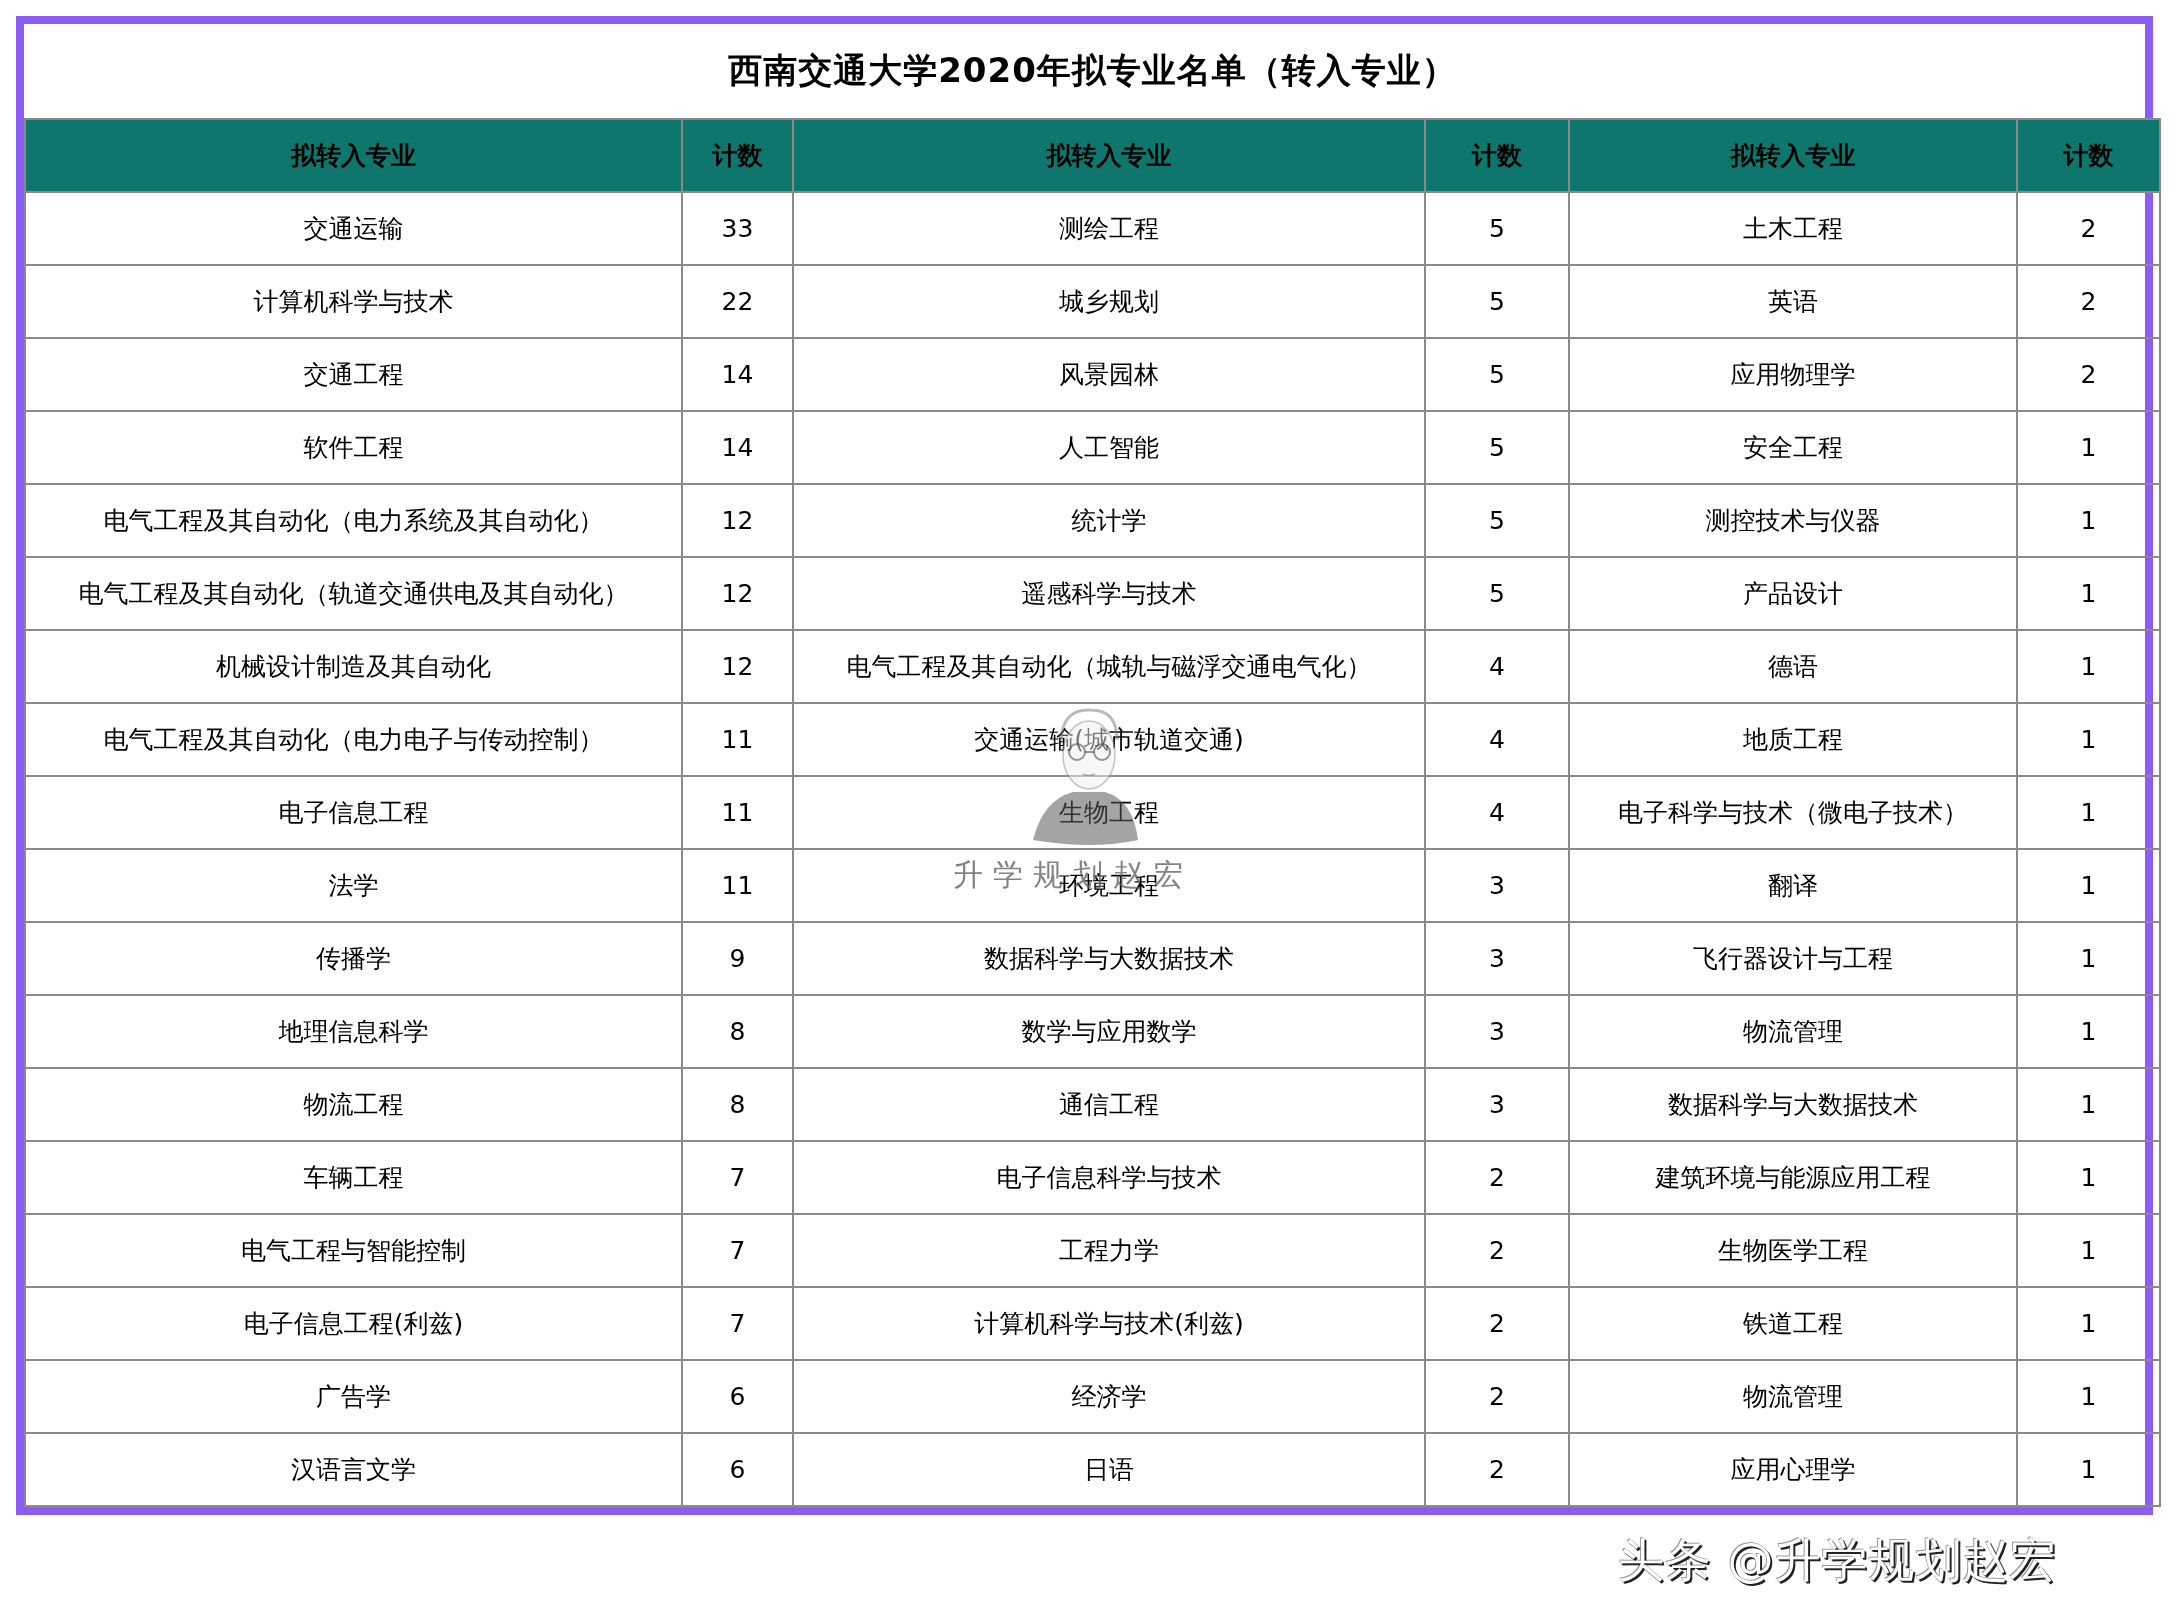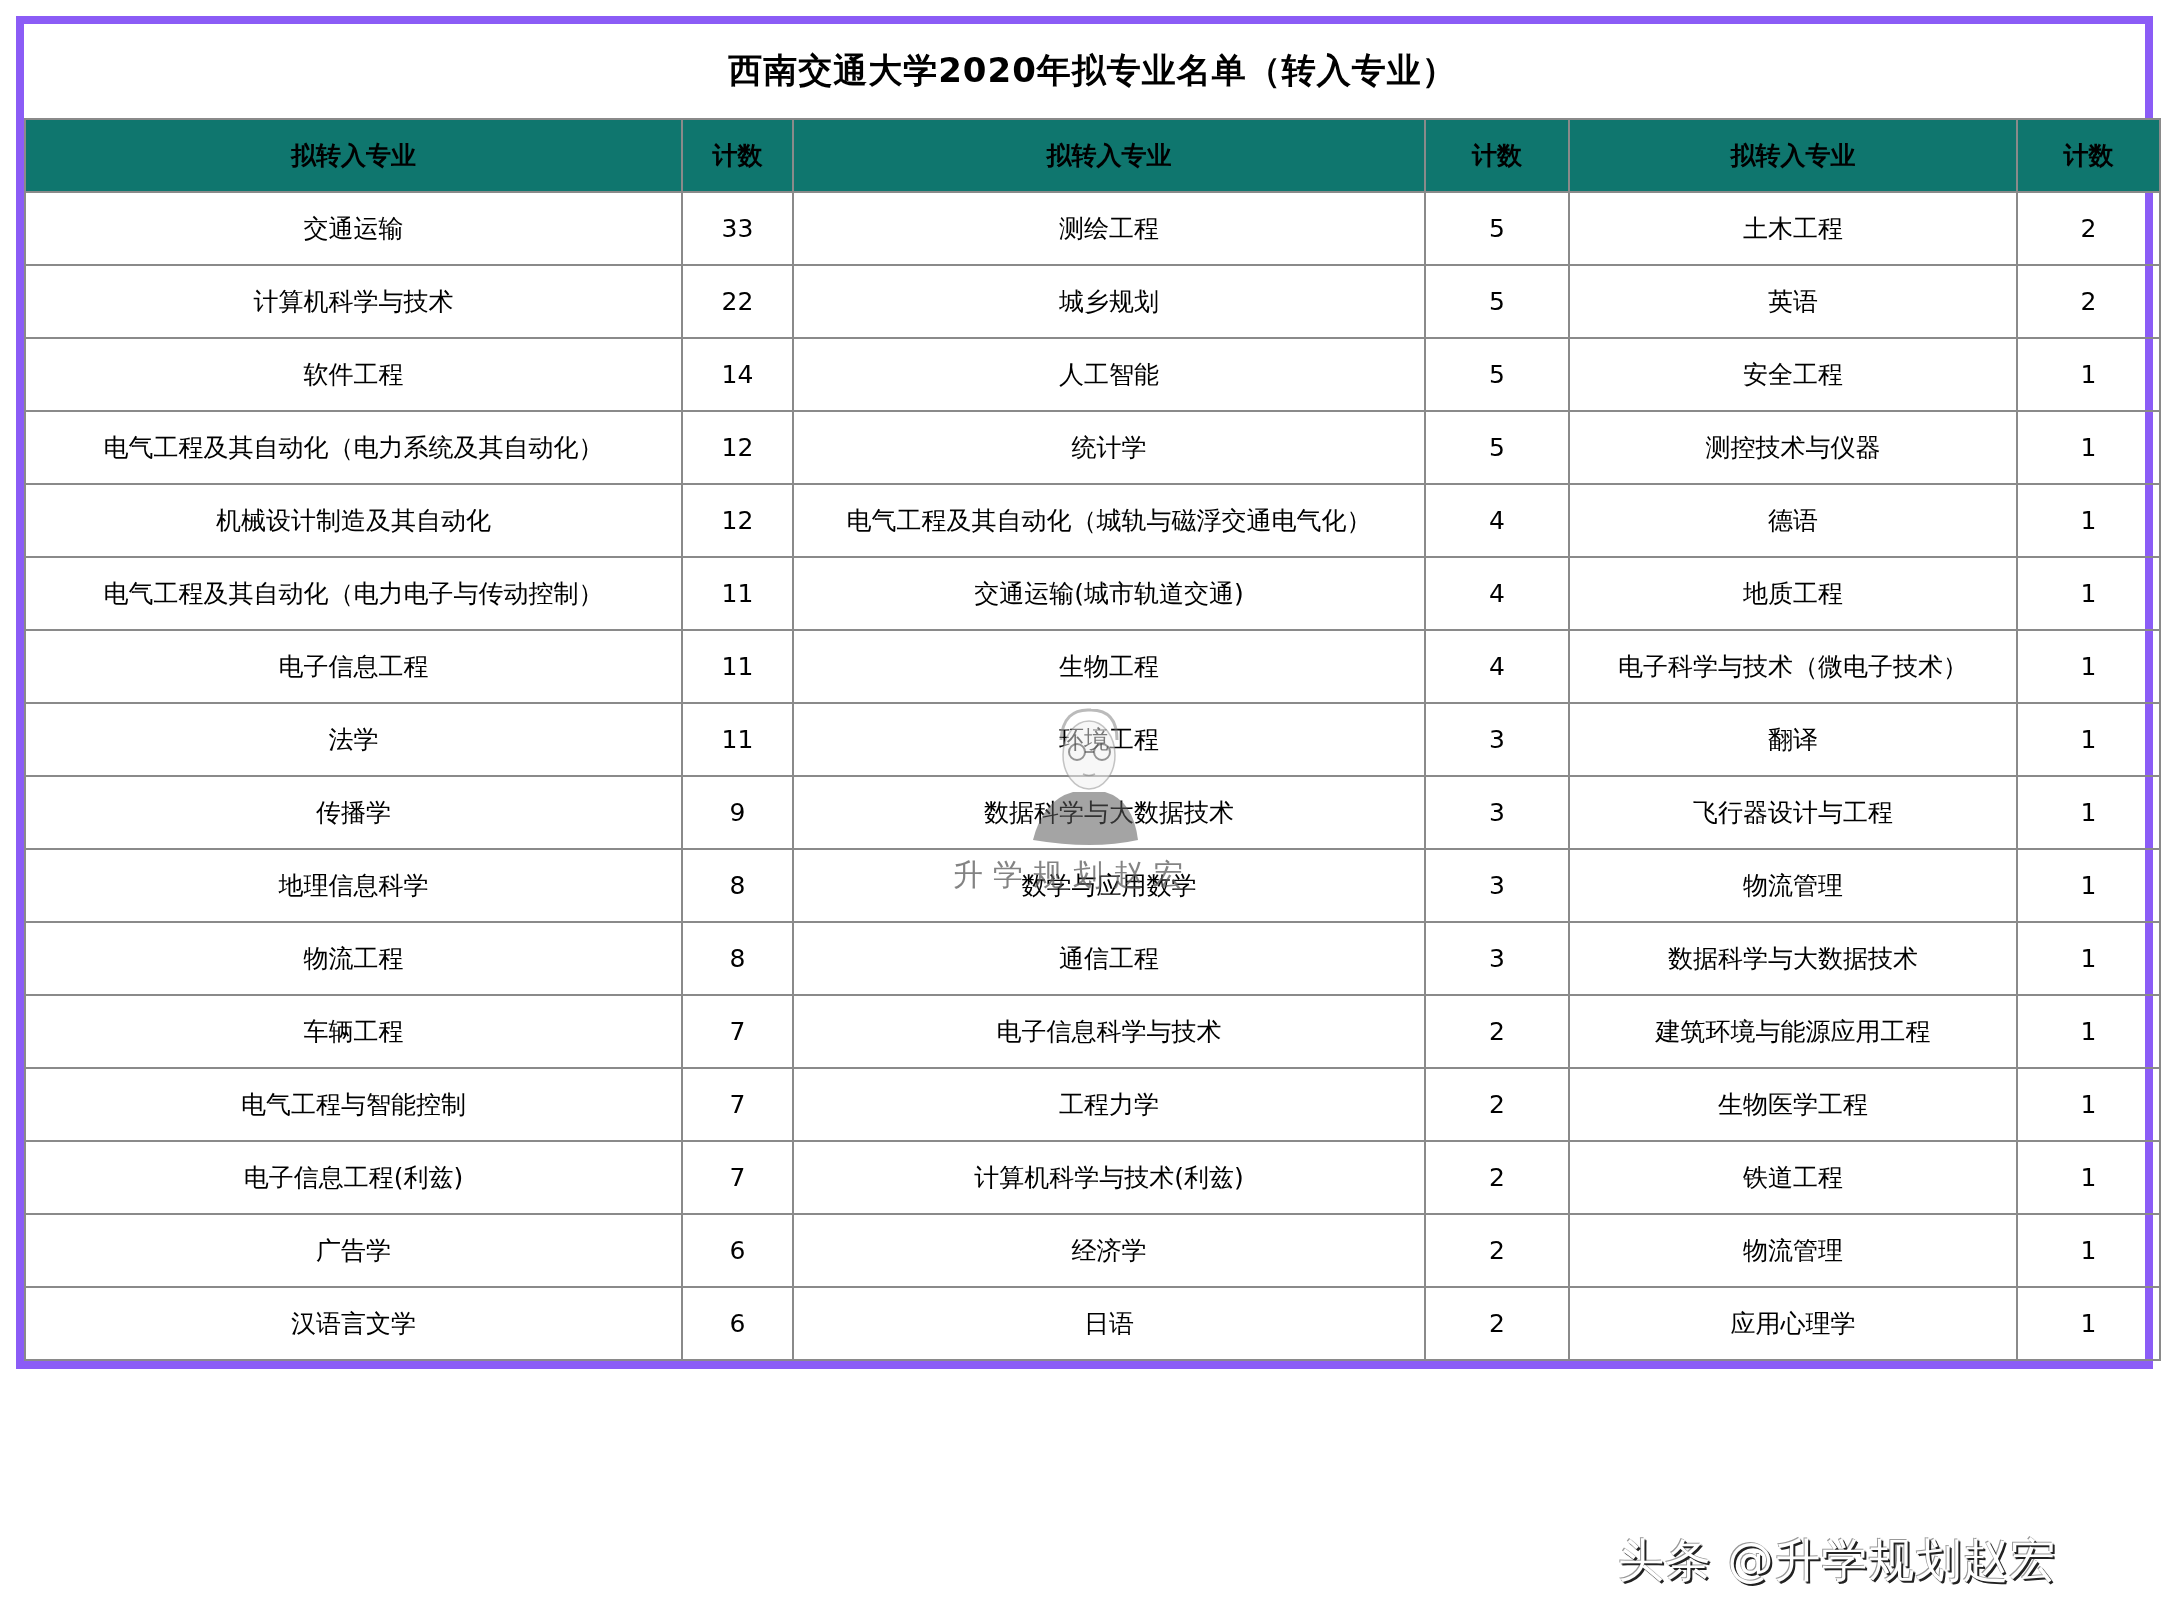--- a/index.html
+++ b/index.html
@@ -63,33 +63,49 @@
         </tr>
         <tr>
           <td>计算机科学与技术</td>
           <td>22</td>
           <td>城乡规划</td>
           <td>5</td>
           <td>英语</td>
           <td>2</td>
         </tr>
         <tr>
+          <td>交通工程</td>
+          <td>14</td>
+          <td>风景园林</td>
+          <td>5</td>
+          <td>应用物理学</td>
+          <td>2</td>
+        </tr>
+        <tr>
           <td>软件工程</td>
           <td>14</td>
           <td>人工智能</td>
           <td>5</td>
           <td>安全工程</td>
           <td>1</td>
         </tr>
         <tr>
           <td>电气工程及其自动化（电力系统及其自动化）</td>
           <td>12</td>
           <td>统计学</td>
           <td>5</td>
           <td>测控技术与仪器</td>
+          <td>1</td>
+        </tr>
+        <tr>
+          <td>电气工程及其自动化（轨道交通供电及其自动化）</td>
+          <td>12</td>
+          <td>遥感科学与技术</td>
+          <td>5</td>
+          <td>产品设计</td>
           <td>1</td>
         </tr>
         <tr>
           <td>机械设计制造及其自动化</td>
           <td>12</td>
           <td>电气工程及其自动化（城轨与磁浮交通电气化）</td>
           <td>4</td>
           <td>德语</td>
           <td>1</td>
         </tr>

